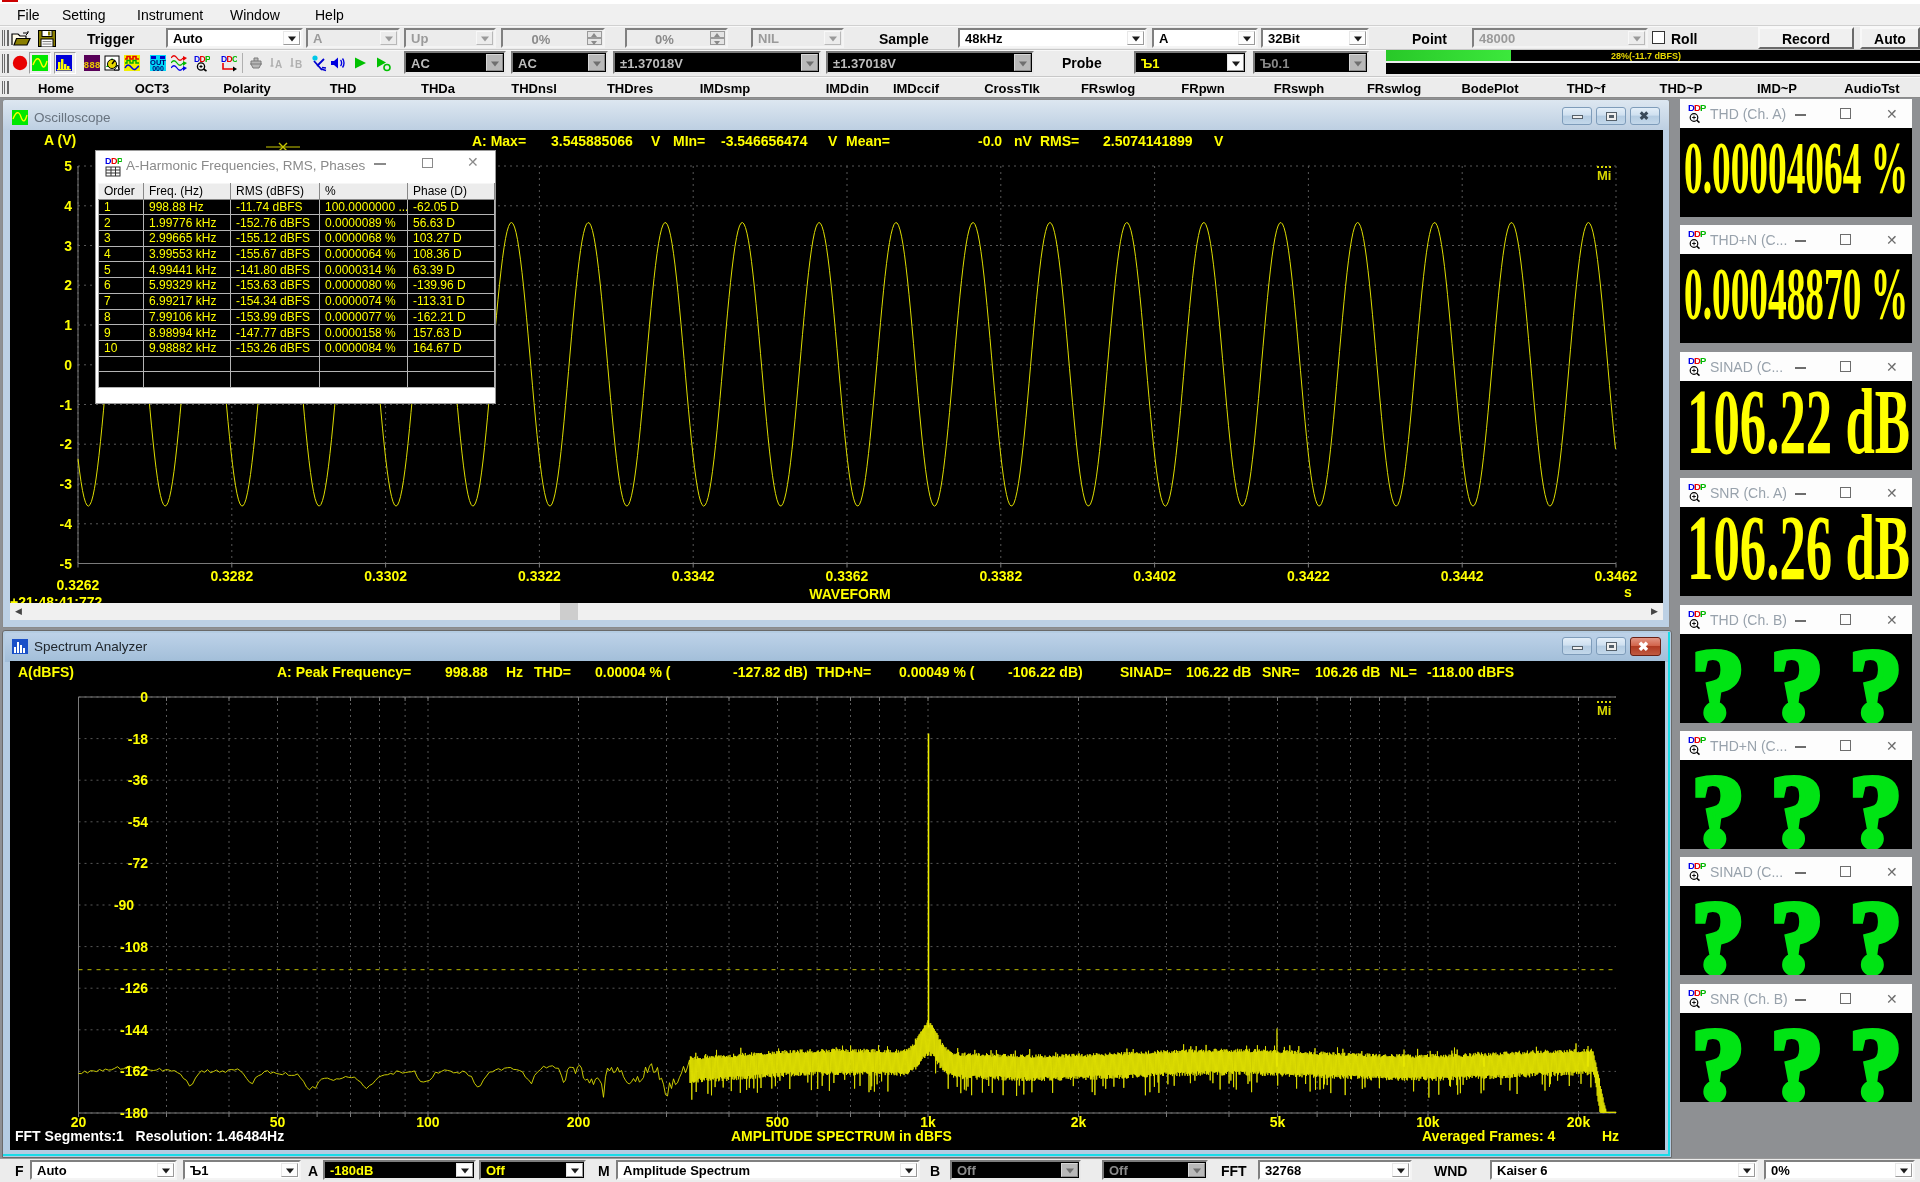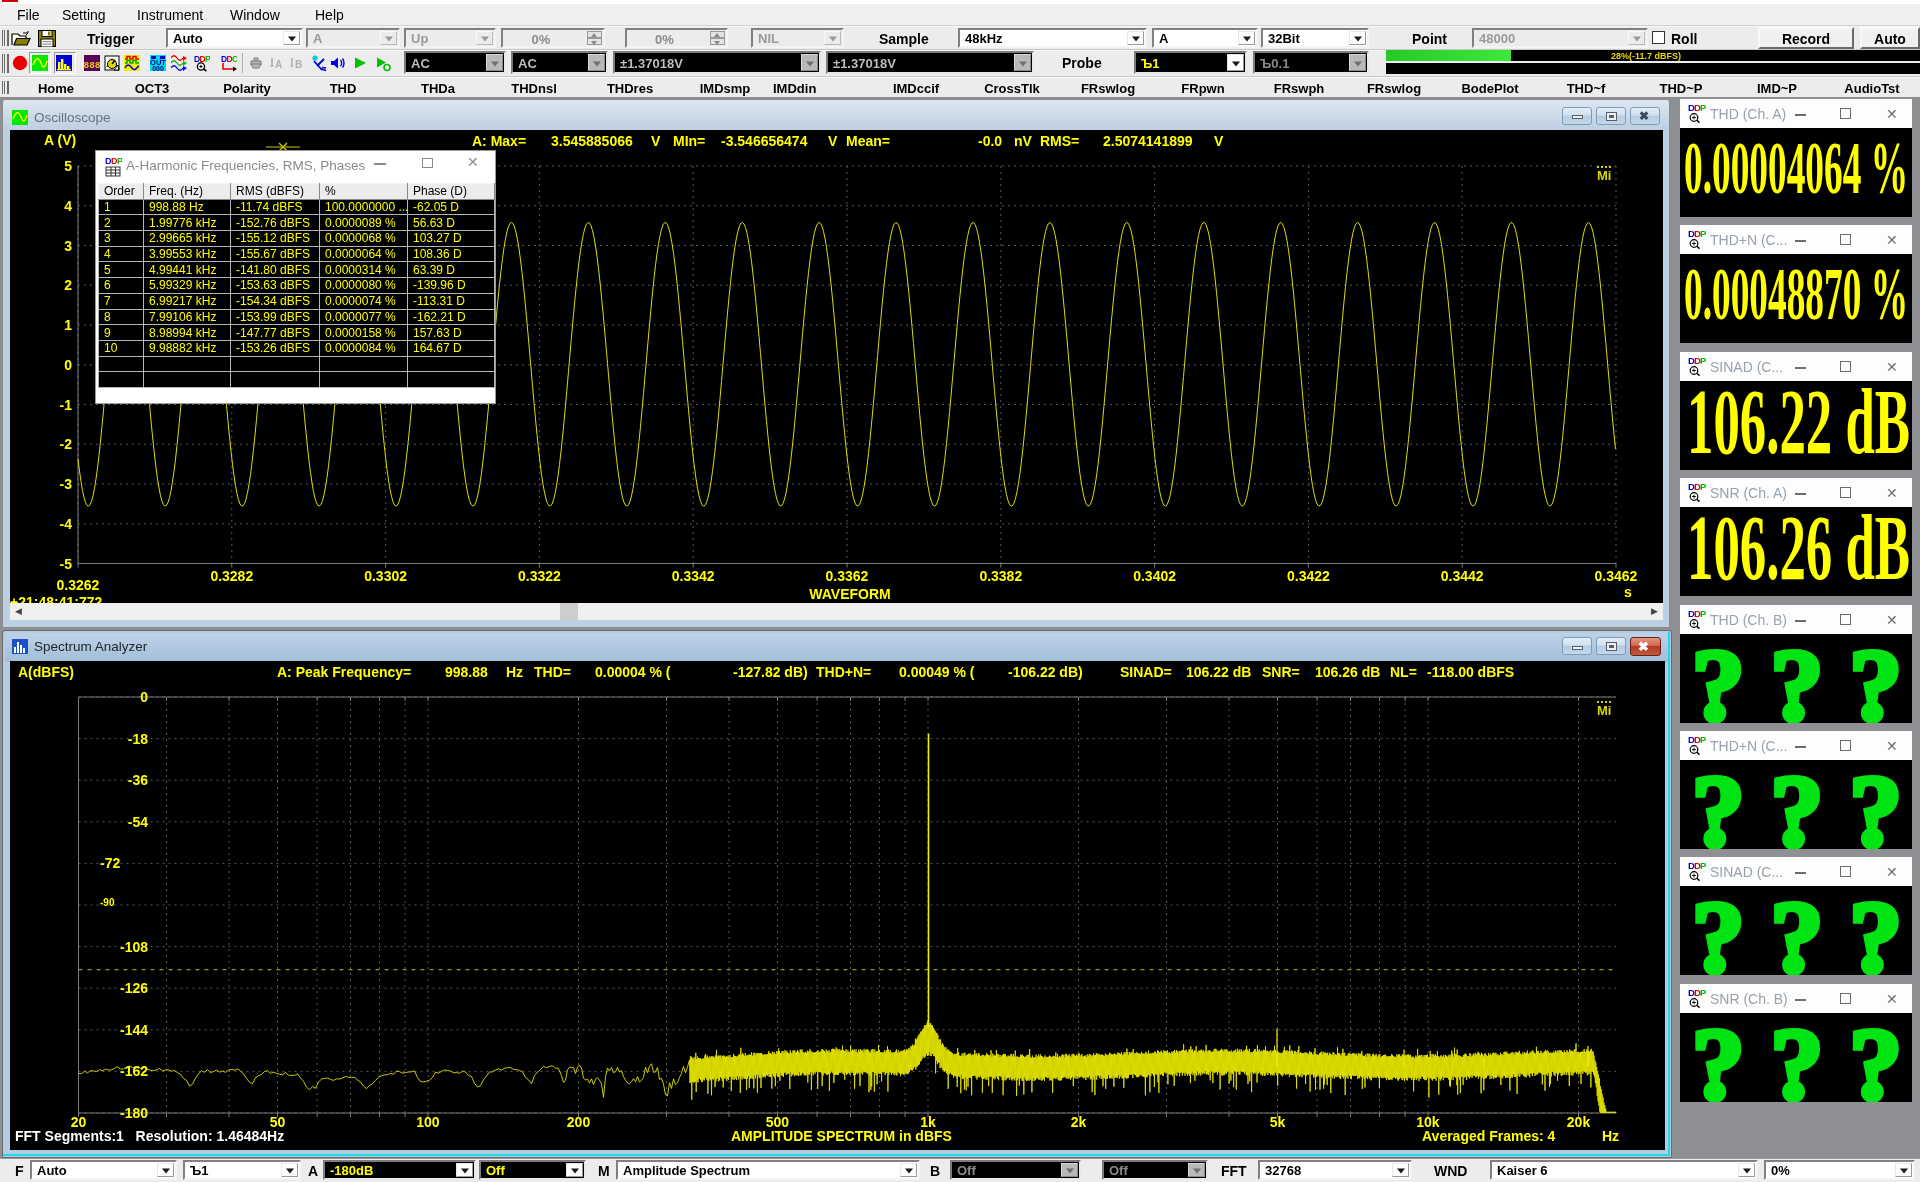--- a/index.html
+++ b/index.html
@@ -245,21 +245,21 @@
     <div class="grip"></div>
   </div>
 <div class="abs b" style="left:8px;top:81px;width:96px;text-align:center;font-size:13px">Home</div>
 <div class="abs b" style="left:104px;top:81px;width:96px;text-align:center;font-size:13px">OCT3</div>
 <div class="abs b" style="left:199px;top:81px;width:96px;text-align:center;font-size:13px">Polarity</div>
 <div class="abs b" style="left:295px;top:81px;width:96px;text-align:center;font-size:13px">THD</div>
 <div class="abs b" style="left:390px;top:81px;width:96px;text-align:center;font-size:13px">THDa</div>
 <div class="abs b" style="left:486px;top:81px;width:96px;text-align:center;font-size:13px">THDnsl</div>
 <div class="abs b" style="left:582px;top:81px;width:96px;text-align:center;font-size:13px">THDres</div>
 <div class="abs b" style="left:677px;top:81px;width:96px;text-align:center;font-size:13px">IMDsmp</div>
-<div class="abs b" style="left:773px;top:81px;width:96px;text-align:left;font-size:13px">IMDdin</div>
+<div class="abs b" style="left:773px;top:81px;width:96px;text-align:right;font-size:13px">IMDdin</div>
 <div class="abs b" style="left:868px;top:81px;width:96px;text-align:center;font-size:13px">IMDccif</div>
 <div class="abs b" style="left:964px;top:81px;width:96px;text-align:center;font-size:13px">CrossTlk</div>
 <div class="abs b" style="left:1060px;top:81px;width:96px;text-align:center;font-size:13px">FRswlog</div>
 <div class="abs b" style="left:1155px;top:81px;width:96px;text-align:center;font-size:13px">FRpwn</div>
 <div class="abs b" style="left:1251px;top:81px;width:96px;text-align:center;font-size:13px">FRswph</div>
 <div class="abs b" style="left:1346px;top:81px;width:96px;text-align:center;font-size:13px">FRswlog</div>
 <div class="abs b" style="left:1442px;top:81px;width:96px;text-align:center;font-size:13px">BodePlot</div>
 <div class="abs b" style="left:1538px;top:81px;width:96px;text-align:center;font-size:13px">THD~f</div>
 <div class="abs b" style="left:1633px;top:81px;width:96px;text-align:center;font-size:13px">THD~P</div>
 <div class="abs b" style="left:1729px;top:81px;width:96px;text-align:center;font-size:13px">IMD~P</div>
@@ -626,22 +626,22 @@
 <div class="lab" style="left:1120px;top:664px;font-size:14px;color:#ffff00;">SINAD=</div>
 <div class="lab" style="left:1186px;top:664px;font-size:14px;color:#ffff00;">106.22 dB</div>
 <div class="lab" style="left:1262px;top:664px;font-size:14px;color:#ffff00;">SNR=</div>
 <div class="lab" style="left:1315px;top:664px;font-size:14px;color:#ffff00;">106.26 dB</div>
 <div class="lab" style="left:1390px;top:664px;font-size:14px;color:#ffff00;">NL=</div>
 <div class="lab" style="left:1427px;top:664px;font-size:14px;color:#ffff00;">-118.00 dBFS</div>
 <div class="lab" style="left:100px;top:689.0px;font-size:14px;color:#ffff00;width:48px;text-align:right;">0</div>
 <div class="lab" style="left:100px;top:730.6px;font-size:14px;color:#ffff00;width:48px;text-align:right;">-18</div>
 <div class="lab" style="left:100px;top:772.2px;font-size:14px;color:#ffff00;width:48px;text-align:right;">-36</div>
 <div class="lab" style="left:100px;top:813.8px;font-size:14px;color:#ffff00;width:48px;text-align:right;">-54</div>
-<div class="lab" style="left:100px;top:855.4px;font-size:14px;color:#ffff00;width:48px;text-align:left;">-72</div>
-<div class="lab" style="left:100px;top:897.0px;font-size:10px;color:#ffff00;width:48px;text-align:left;">-90</div>
+<div class="lab" style="left:100px;top:855.4px;font-size:14px;color:#ffff00;width:48px;text-align:right;">-72</div>
+<div class="lab" style="left:100px;top:897.0px;font-size:14px;color:#ffff00;width:48px;text-align:center;">-90</div>
 <div class="lab" style="left:100px;top:938.6px;font-size:14px;color:#ffff00;width:48px;text-align:right;">-108</div>
 <div class="lab" style="left:100px;top:980.2px;font-size:14px;color:#ffff00;width:48px;text-align:right;">-126</div>
 <div class="lab" style="left:100px;top:1021.8px;font-size:14px;color:#ffff00;width:48px;text-align:right;">-144</div>
 <div class="lab" style="left:100px;top:1063.4px;font-size:14px;color:#ffff00;width:48px;text-align:right;">-162</div>
 <div class="lab" style="left:100px;top:1105.0px;font-size:14px;color:#ffff00;width:48px;text-align:right;">-180</div>
 <div class="lab" style="left:48.5px;top:1114px;font-size:14px;color:#ffff00;width:60px;text-align:center;">20</div>
 <div class="lab" style="left:247.4700043360188px;top:1114px;font-size:14px;color:#ffff00;width:60px;text-align:center;">50</div>
 <div class="lab" style="left:397.98500216800943px;top:1114px;font-size:14px;color:#ffff00;width:60px;text-align:center;">100</div>
 <div class="lab" style="left:548.5px;top:1114px;font-size:14px;color:#ffff00;width:60px;text-align:center;">200</div>
 <div class="lab" style="left:747.4700043360189px;top:1114px;font-size:14px;color:#ffff00;width:60px;text-align:center;">500</div>

